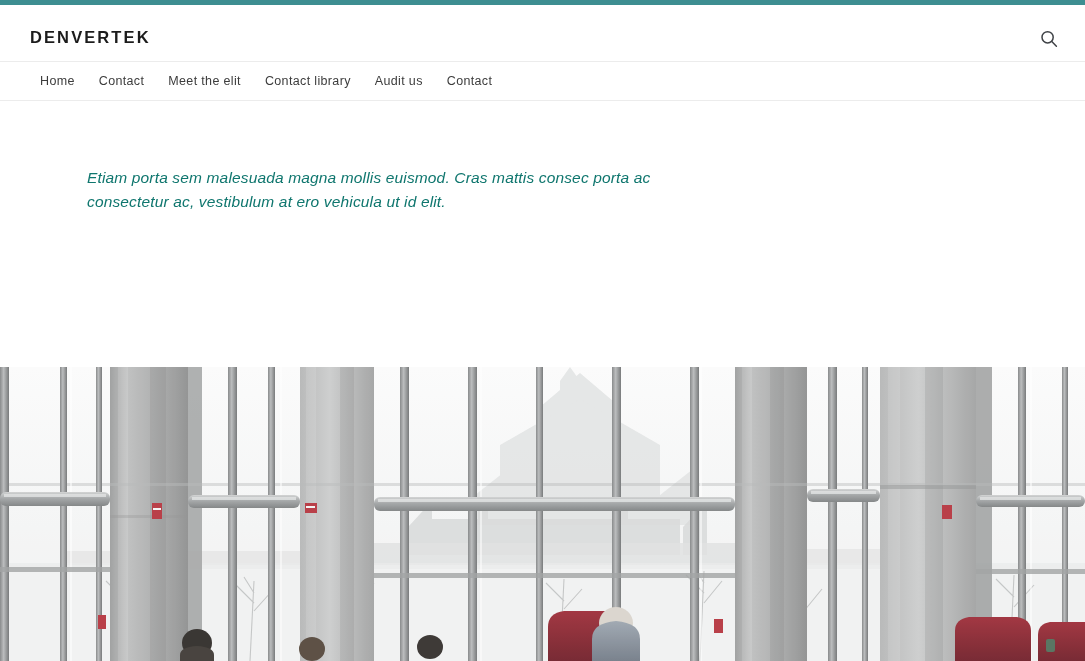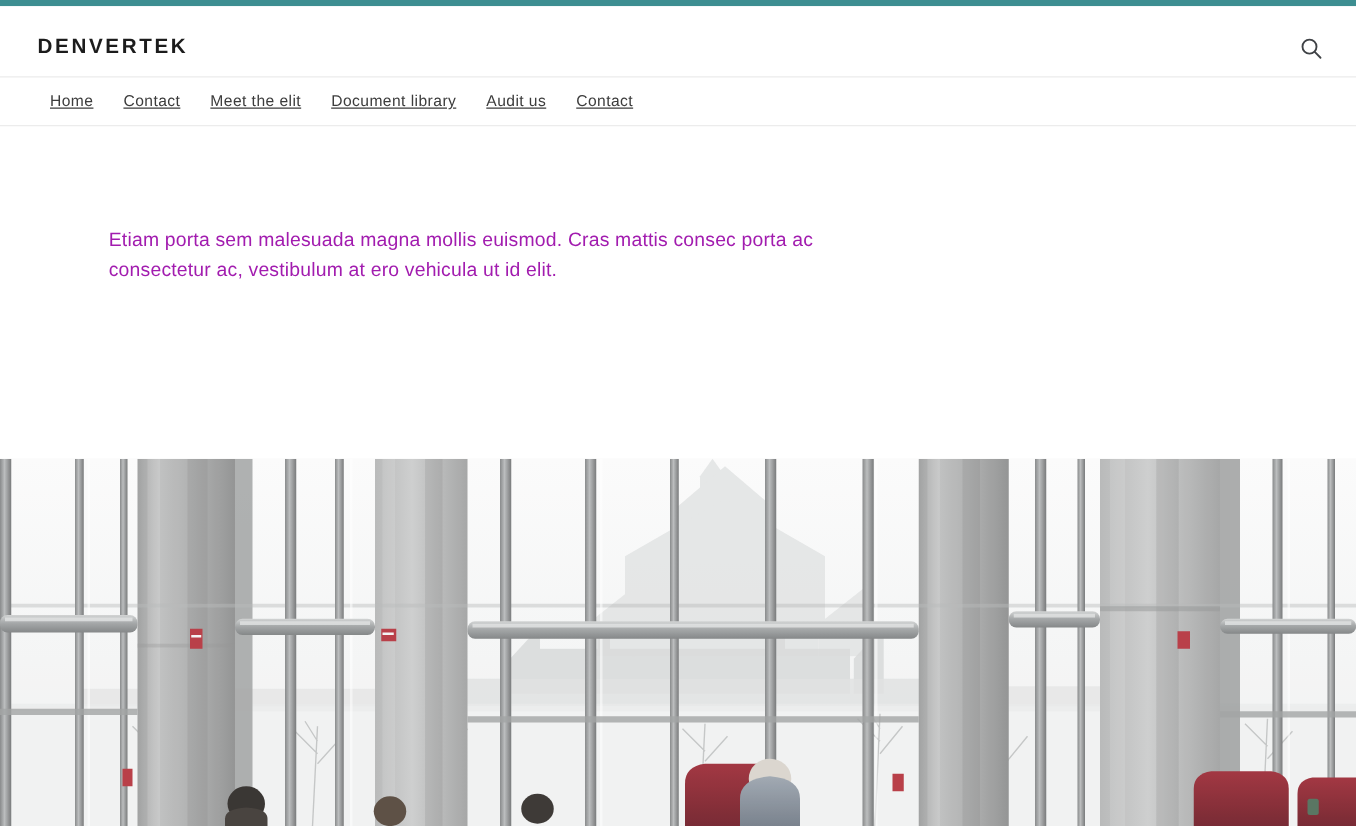--- a/index.html
+++ b/index.html
@@ -80,46 +80,45 @@
     list-style: none;
   }
   .nav-item {
     font-size: 12.5px;
     color: #3c3c3c;
     letter-spacing: 0.35px;
     white-space: nowrap;
     cursor: pointer;
     margin-right: 24px;
     line-height: 1;
-    text-decoration: underline;
   }
   .nav-item:last-child { margin-right: 0; }
 
   
   .hero {
     position: absolute;
     left: 87px;
     top: 166px;
     width: 600px;
   }
   .hero-title {
     font-size: 58px;
     font-weight: 700;
     letter-spacing: -1.4px;
     color: #23262a;
     line-height: 1.04;
     white-space: nowrap;
   }
   .hero-sub {
-    margin-top: 15px;
     font-size: 15.5px;
     line-height: 24px;
     letter-spacing: 0.15px;
-    color: #a21caf;
+    color: #0f766e;
     width: 565px;
+    font-style: italic;
   }
 
   
   .hero-image {
     position: absolute;
     left: 0;
     top: 367px;
     width: 1085px;
     height: 294px;
     overflow: hidden;
@@ -143,21 +142,21 @@
         <line x1="12.8" y1="12.5" x2="17.4" y2="17.2" stroke="#3f4246" stroke-width="1.5" stroke-linecap="round"></line>
       </svg>
     </div>
   </div>
 
   <nav class="nav-row">
     <ul class="nav-list">
       <li class="nav-item">Home</li>
       <li class="nav-item">Contact</li>
       <li class="nav-item">Meet the elit</li>
-      <li class="nav-item">Document library</li>
+      <li class="nav-item">Contact library</li>
       <li class="nav-item">Audit us</li>
       <li class="nav-item">Contact</li>
     </ul>
   </nav>
 
   <div class="hero">
     <p class="hero-sub">Etiam porta sem malesuada magna mollis euismod. Cras mattis consec porta ac consectetur ac, vestibulum at ero vehicula ut id elit.</p>
   </div>
 
   <div class="hero-image">

